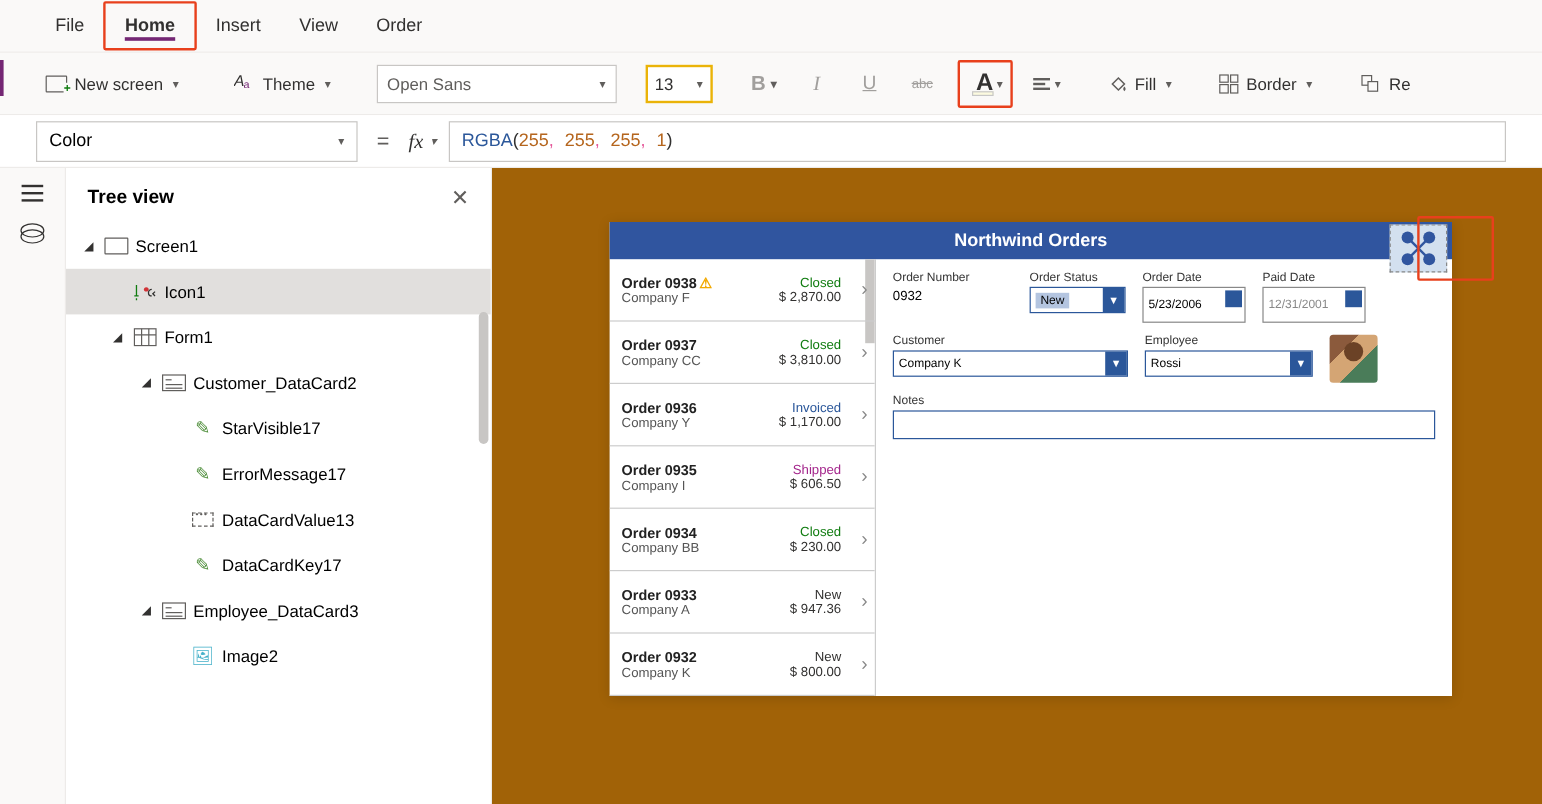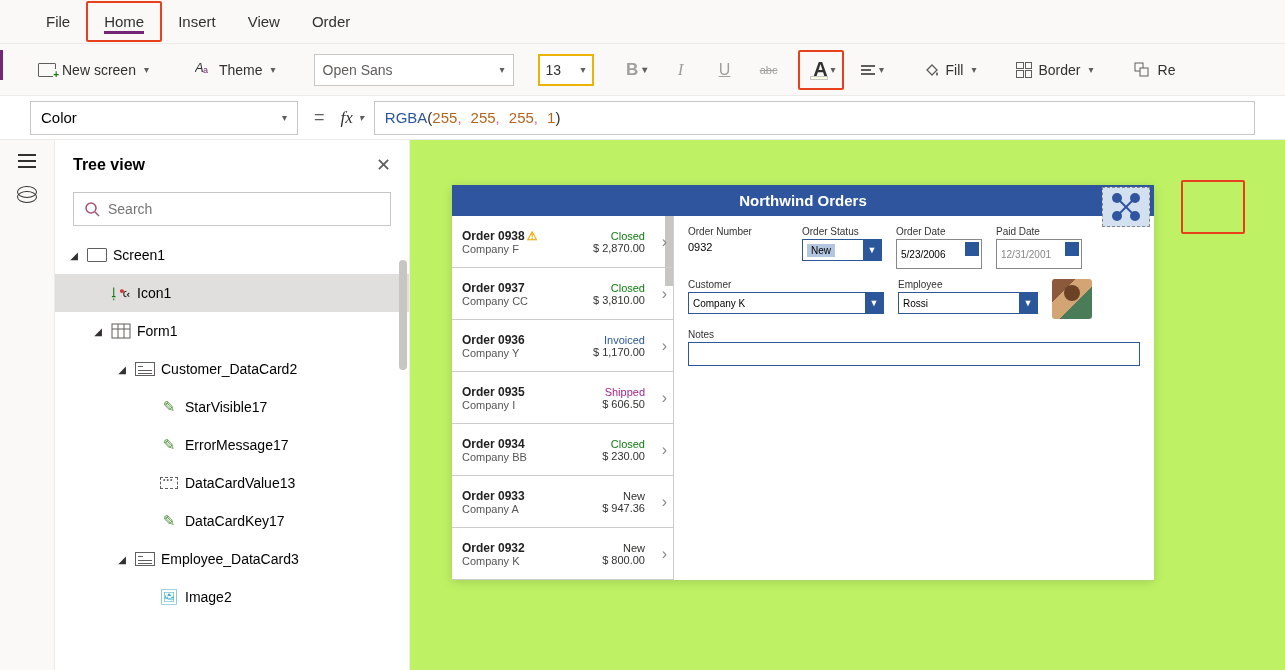--- a/index.html
+++ b/index.html
@@ -1,21 +1,21 @@
 <!DOCTYPE html>
 <html><head>
 <meta charset="utf-8">
 <style>
 * { box-sizing: border-box; margin: 0; padding: 0; font-family: "Segoe UI", Arial, sans-serif; }
 body { background: #fff; width: 1285px; height: 670px; overflow: hidden; position: relative; }
 
 
 .menu-bar { display: flex; align-items: center; height: 44px; background: #faf9f8; border-bottom: 1px solid #edebe9; padding: 0 30px; gap: 0; }
 .menu-item { padding: 10px 16px; font-size: 15px; color: #323130; cursor: pointer; position: relative; }
-.menu-item.active { font-weight: 400; }
+.menu-item.active { font-weight: 700; }
 .menu-item.active::after { content: ""; position: absolute; bottom: 6px; left: 16px; right: 16px; height: 3px; background: #742774; }
 .red-box { border: 2px solid #e8401c; border-radius: 2px; }
 
 
 .ribbon { display: flex; align-items: center; height: 52px; background: #faf9f8; padding: 0 30px; gap: 6px; border-bottom: 1px solid #edebe9; }
 .rbtn { display: flex; align-items: center; height: 32px; padding: 0 8px; gap: 6px; font-size: 14px; color: #323130; cursor: pointer; border-radius: 2px; }
 .icon-box { width: 18px; height: 14px; border: 1.5px solid #605e5c; border-radius: 1px; position: relative; }
 .icon-box::after { content: "+"; position: absolute; right: -4px; bottom: -4px; font-size: 10px; color: #107c10; font-weight: bold; background: #faf9f8; }
 .chevron { font-size: 10px; color: #605e5c; margin-left: 2px; }
 .icon-theme { font-size: 14px; position: relative; }
@@ -76,21 +76,21 @@
 .form-icon-svg { color: #605e5c; }
 .card-icon { width: 20px; height: 14px; border: 1px solid #605e5c; position: relative; }
 .card-icon::before { content: ""; position: absolute; top: 3px; left: 2px; width: 5px; height: 1px; background: #605e5c; }
 .card-icon::after { content: ""; position: absolute; top: 7px; left: 2px; right: 2px; height: 1px; background: #605e5c; box-shadow: 0 3px 0 #605e5c; }
 .pencil-icon { color: #4e8e3a; font-size: 15px; }
 .image-icon { color: #46b1c9; font-size: 15px; }
 .dots-icon { width: 18px; height: 12px; border: 1px dashed #605e5c; position: relative; }
 .dots-icon::after { content: "•••"; position: absolute; font-size: 7px; top: -2px; left: 2px; letter-spacing: 1px; }
 
 
-.canvas-area { flex: 1; background: #bef264; position: relative; padding: 45px 40px 45px 42px; overflow: hidden; }
+.canvas-area { flex: 1; background: #a16207; position: relative; padding: 45px 40px 45px 98px; overflow: hidden; }
 .app { width: 702px; height: 395px; background: #fff; box-shadow: 0 2px 10px rgba(0,0,0,0.15); display: flex; flex-direction: column; position: relative; }
 .app-header { height: 32px; background: #30559f; color: #fff; display: flex; align-items: center; justify-content: center; font-size: 15px; font-weight: 600; position: relative; }
 .icon-selected { position: absolute; right: 4px; top: 2px; width: 48px; height: 40px; background: #d3e0ef; border: 1px dashed #888; display: flex; align-items: center; justify-content: center; }
 .dots-svg circle { fill: #30559f; }
 .app-body { flex: 1; display: flex; }
 .gallery { width: 222px; border-right: 1px solid #ccc; position: relative; overflow: hidden; }
 .g-row { height: 52px; border-bottom: 1px solid #ccc; padding: 6px 10px; display: flex; align-items: center; position: relative; }
 .g-left { flex: 0 0 95px; }
 .g-title { font-size: 12px; font-weight: 600; color: #222; display: flex; align-items: center; gap: 2px; }
 .g-sub { font-size: 11px; color: #555; }
@@ -228,27 +228,20 @@
       </div>
     <div class="layers-icon"></div>
     <div class="purple-bar"></div>
   </div>
 
   <div class="tree-panel">
     <div class="tree-header">
       <h2>Tree view</h2>
       <span class="close-x">✕</span>
     </div>
-    <div class="search-box">
-      <svg class="search-icon-svg" viewBox="0 0 16 16">
-          <circle cx="7" cy="7" r="5" fill="none" stroke="#a8516e" stroke-width="1.5"></circle>
-          <line x1="11" y1="11" x2="15" y2="15" stroke="#a8516e" stroke-width="1.5"></line>
-        </svg>
-      <input placeholder="Search" style="">
-    </div>
     <div class="tree-list" id="tree-list">
         <div class="tree-row" style="padding-left: 12px;">
           <span class="expand">◢</span>
           <span class="node-icon">
             <span class="screen-rect"></span>
           </span>
           <span>Screen1</span>
         </div>
         <div class="tree-row selected" style="padding-left: 36px;">
           <span class="expand"></span>

